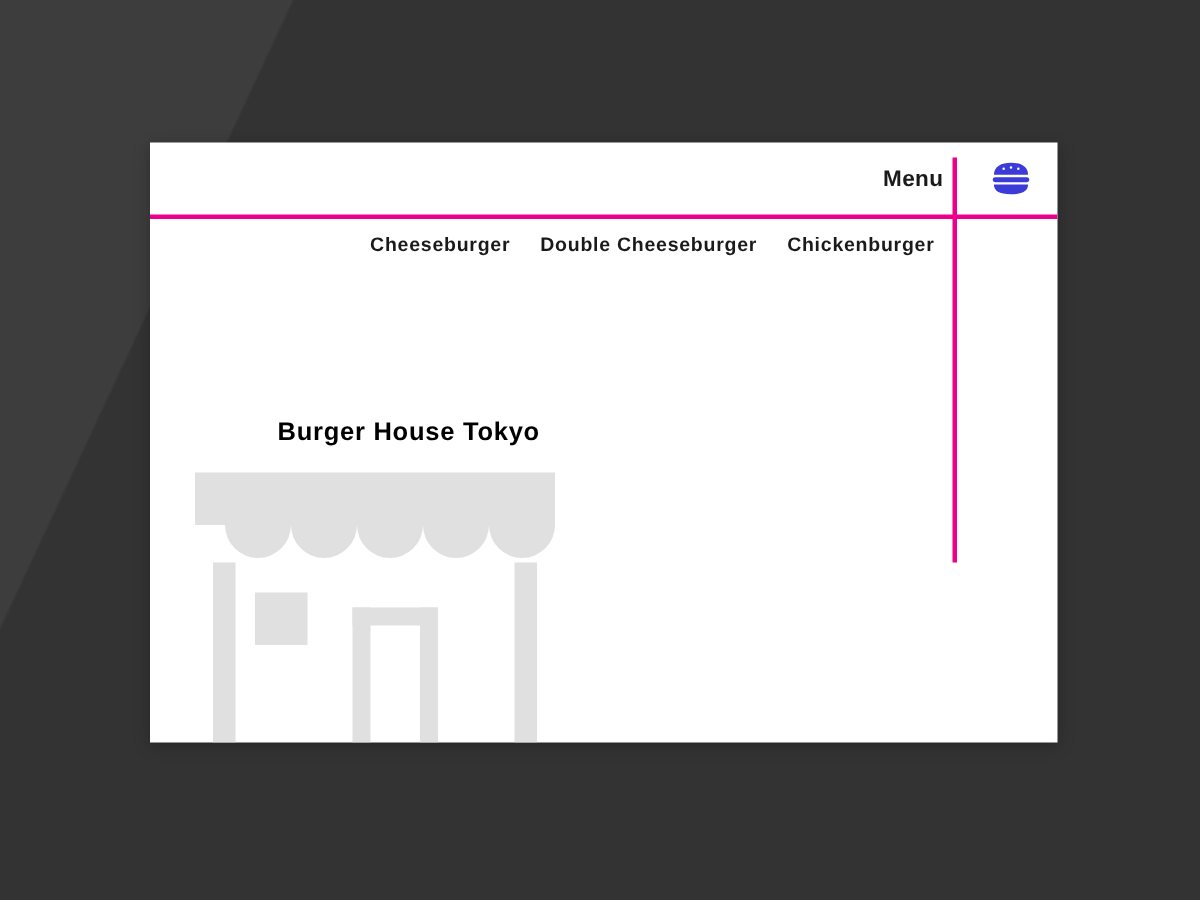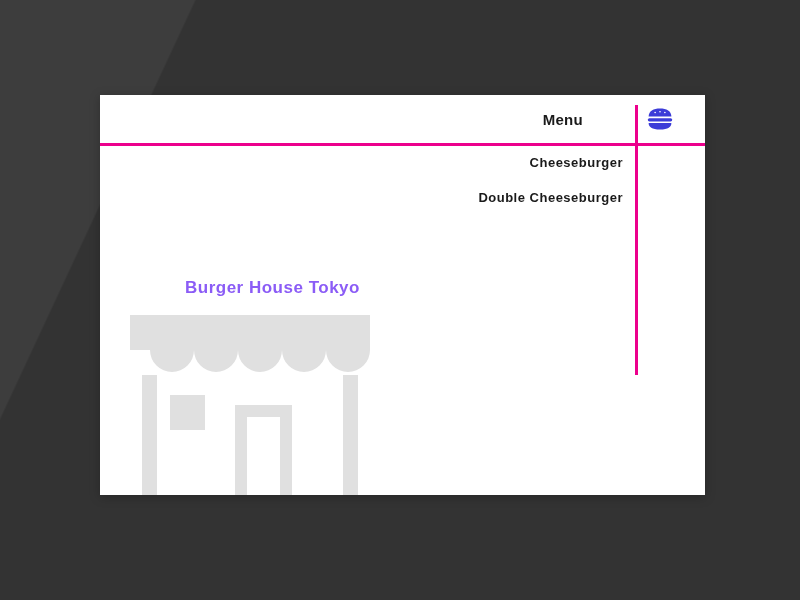--- a/index.html
+++ b/index.html
@@ -25,22 +25,21 @@
     background: #ffffff;
     box-shadow: 0 2px 10px rgba(0,0,0,0.25);
     overflow: hidden;
   }
   .header {
     position: relative;
     height: 48px;
     display: flex;
     align-items: center;
     justify-content: flex-end;
-    padding-right: 32px;
-    gap: 32px;
+    padding-right: 18px;
   }
   .header-title {
     font-weight: 700;
     font-size: 15px;
     color: #1a1a1a;
     letter-spacing: 0.3px;
     margin-right: 32px;
   }
   .burger-icon {
     width: 26px;
@@ -64,37 +63,36 @@
     left: 535px;
     width: 3px;
     background: #ec008c;
   }
   .menu-list {
     position: absolute;
     top: 60px;
     right: 82px;
     text-align: right;
     display: flex;
-    flex-direction: column;
     gap: 20px;
   }
   .menu-item {
     font-size: 13px;
     font-weight: 600;
     color: #1a1a1a;
     letter-spacing: 0.5px;
     cursor: pointer;
   }
   .store-label {
     position: absolute;
     left: 85px;
     top: 183px;
     font-size: 17px;
     font-weight: 600;
-    color: #8b5cf6;
+    color: #000000;
     letter-spacing: 0.5px;
   }
   .store-art {
     position: absolute;
     left: 20px;
     bottom: 0;
     width: 260px;
     height: 200px;
   }
 </style>
@@ -118,20 +116,21 @@
       </svg>
     </div>
   </div>
 
   <div class="h-divider"></div>
   <div class="v-divider"></div>
 
   <div class="menu-list">
     <div class="menu-item">Cheeseburger</div>
     <div class="menu-item">Double Cheeseburger</div>
+    <div class="menu-item">Chickenburger</div>
   </div>
 
   <div class="store-label">Burger House Tokyo</div>
 
   <div class="store-art">
     <svg viewBox="0 0 260 200" width="260" height="200">
       <g fill="#e0e0e0">
 
         <path d="M10 20 L250 20 L250 55
                  A22 22 0 0 1 206 55

